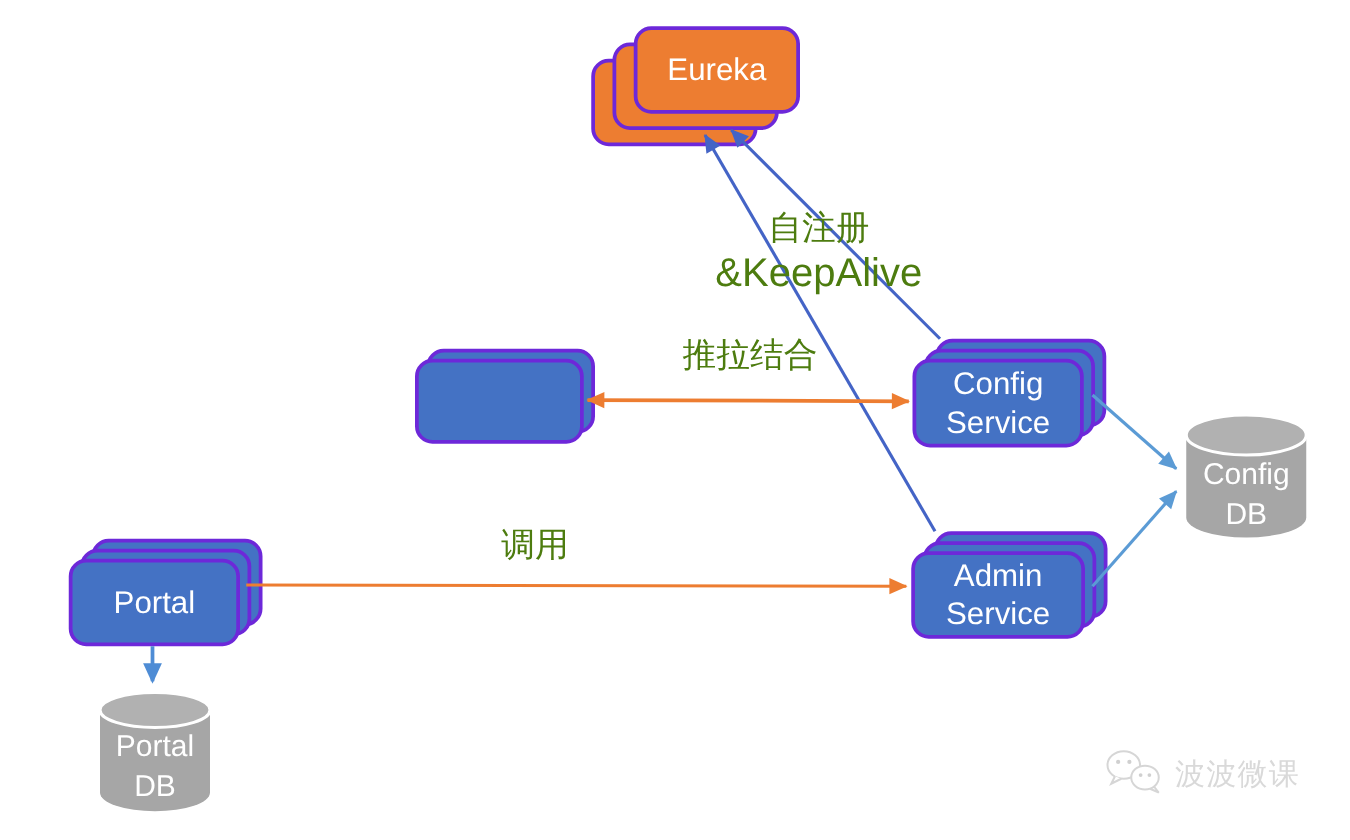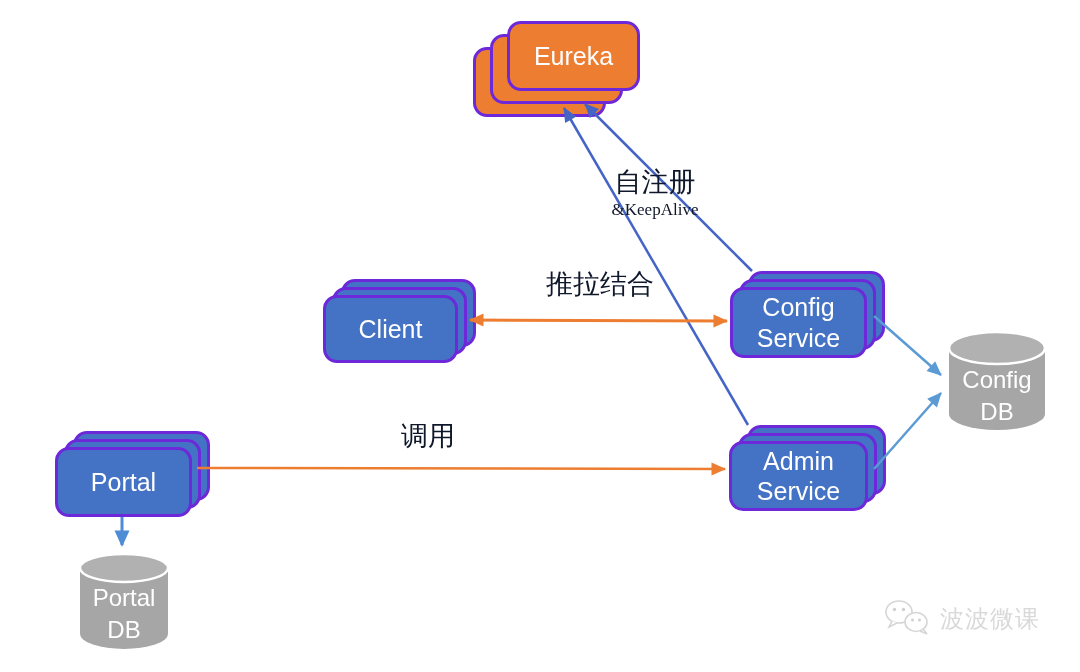--- a/index.html
+++ b/index.html
@@ -51,27 +51,27 @@
   .arrows {
     position: absolute;
     left: 0; top: 0;
     pointer-events: none;
   }
 
   
   .edge-label {
     position: absolute;
     text-align: center;
-    color: #0f172a;
+    color: #4d7c0f;
     font-family: "Liberation Serif", "DejaVu Serif", serif;
     font-size: 27px;
   }
   .edge-label .en-line {
-    font-family: Liberation Serif, serif;
-    font-size: 17px;
+    font-family: Liberation Sans, sans-serif;
+    font-size: 32px;
   }
 
   
   .watermark {
     position: absolute;
     left: 884px;
     top: 596px;
     display: flex;
     align-items: center;
     gap: 8px;
@@ -93,23 +93,20 @@
     <div class="stack-layer orange" style="left:0; top:26px; width:133px; height:70px;"></div>
     <div class="stack-layer orange" style="left:17px; top:13px; width:133px; height:70px;"></div>
     <div class="stack-layer orange stack-front" style="left:34px; top:0; width:133px; height:70px;">
       <span class="node-label">Eureka</span>
     </div>
   </div>
 
   <div class="stack" style="left:323px; top:279px; width:153px; height:84px;">
     <div class="stack-layer blue" style="left:18px; top:0; width:135px; height:68px;"></div>
     <div class="stack-layer blue" style="left:9px; top:8px; width:135px; height:68px;"></div>
-    <div class="stack-layer blue stack-front" style="left:0; top:16px; width:135px; height:68px;">
-      <span class="node-label">Client</span>
-    </div>
   </div>
 
   <div class="stack" style="left:730px; top:271px; width:155px; height:87px;">
     <div class="stack-layer blue" style="left:18px; top:0; width:137px; height:71px;"></div>
     <div class="stack-layer blue" style="left:9px; top:8px; width:137px; height:71px;"></div>
     <div class="stack-layer blue stack-front" style="left:0; top:16px; width:137px; height:71px;">
       <span class="node-label">Config
 Service</span>
     </div>
   </div>

